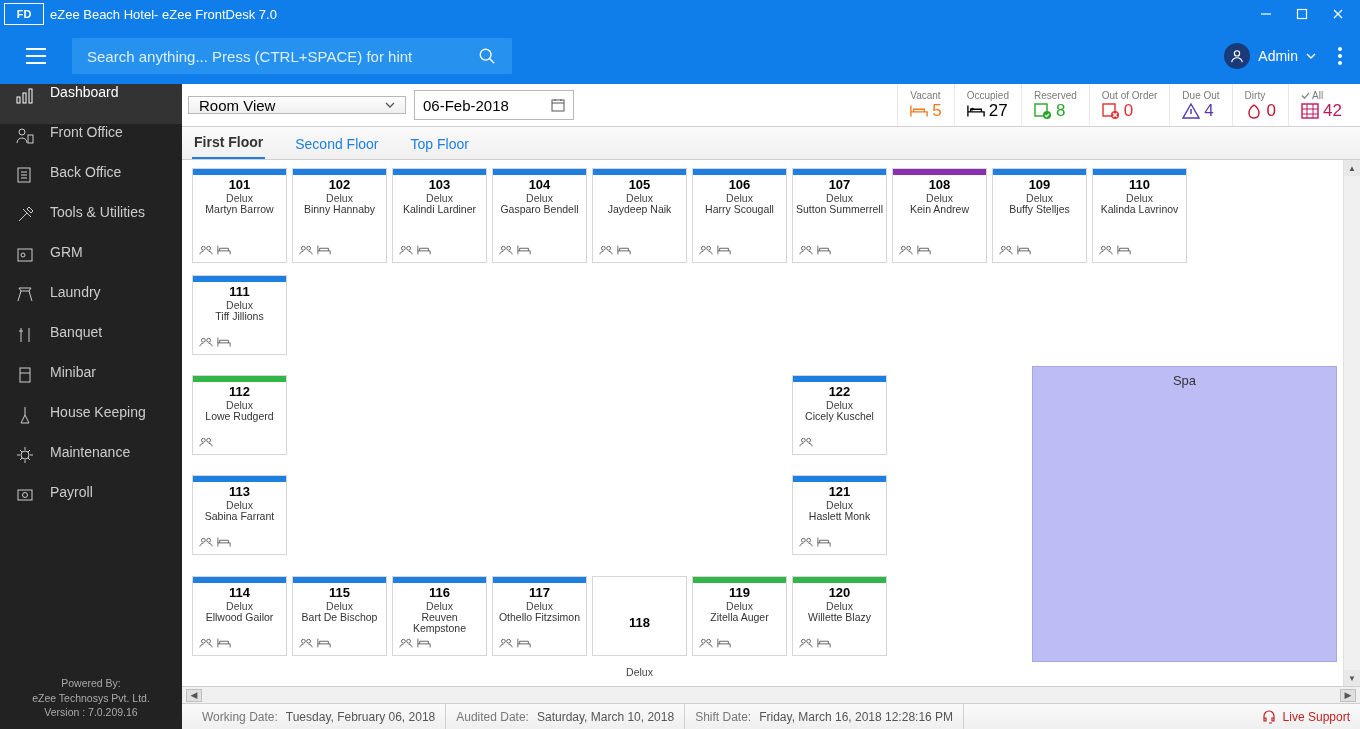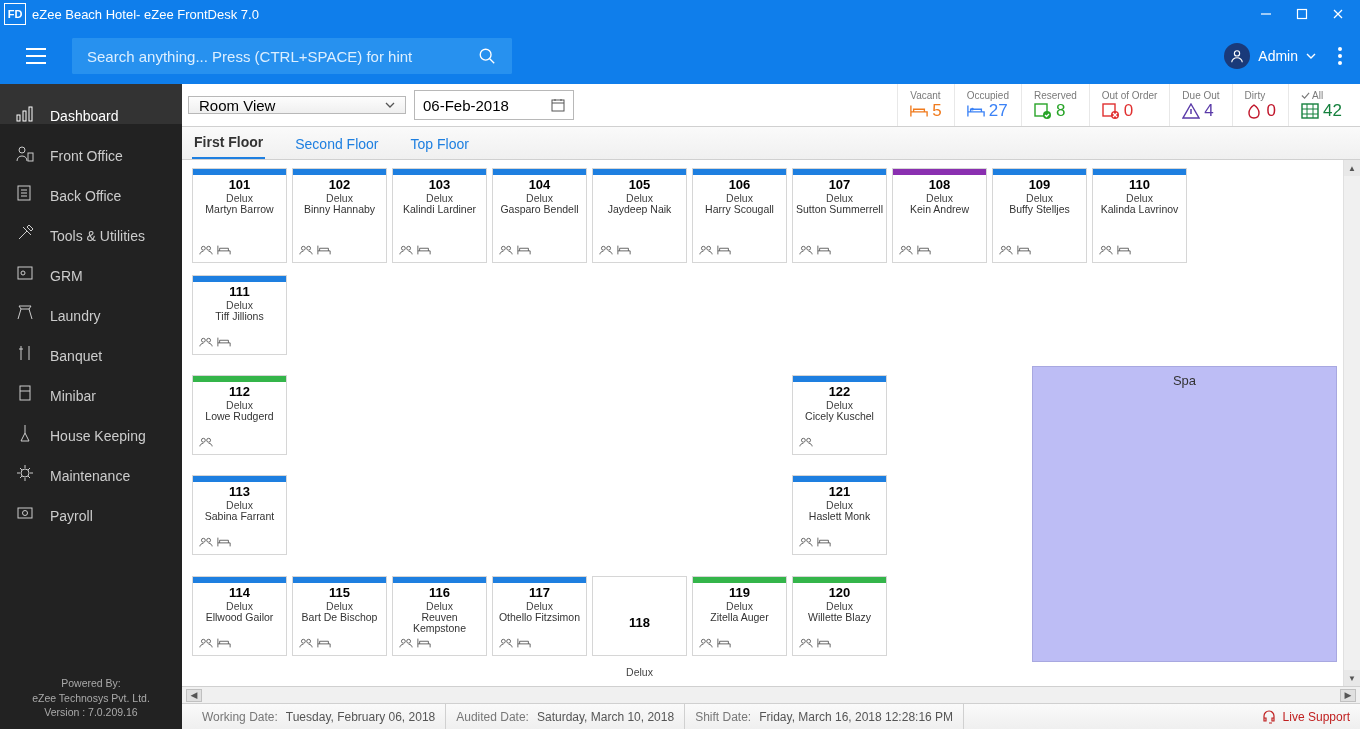--- a/index.html
+++ b/index.html
@@ -1,20 +1,20 @@
 <!DOCTYPE html>
 <html><head>
 <meta charset="utf-8">
 <style>
 * { margin: 0; padding: 0; box-sizing: border-box; font-family: "Segoe UI", Arial, sans-serif; }
 body { width: 1360px; height: 729px; overflow: hidden; background: #fff; display: flex; flex-direction: column; }
 
 
 .titlebar { background: #0f7eeb; height: 28px; display: flex; align-items: center; color: #fff; font-size: 13px; padding: 0 4px; }
-.titlebar .fd-logo { width: 22px; height: 22px; border: 1px solid #fff; display: flex; align-items: center; justify-content: center; font-size: 11px; font-weight: bold; margin-right: 6px; background: #0f7eeb; }
+.titlebar .fd-logo { width: 40px; height: 22px; border: 1px solid #fff; display: flex; align-items: center; justify-content: center; font-size: 11px; font-weight: bold; margin-right: 6px; background: #0f7eeb; }
 .titlebar .title { flex: 1; }
 .titlebar .winbtn { width: 36px; height: 28px; display: flex; align-items: center; justify-content: center; cursor: pointer; }
 .titlebar .winbtn svg { width: 12px; height: 12px; }
 
 
 .header { background: #0f7eeb; height: 56px; display: flex; align-items: center; padding: 0 8px; }
 .hamburger { width: 36px; height: 36px; display: flex; align-items: center; justify-content: center; cursor: pointer; margin: 0 6px 0 10px; }
 .hamburger svg { width: 22px; height: 18px; }
 .search { flex: 0 0 440px; height: 36px; background: #2791ef; display: flex; align-items: center; border-radius: 1px; border: 1px solid #2791ef; margin-left: 12px; }
 .search input { flex: 1; background: transparent; border: none; outline: none; color: #fff; font-size: 15px; padding: 0 14px; }
@@ -22,39 +22,39 @@
 .search .sbtn { width: 48px; height: 100%; display: flex; align-items: center; justify-content: center; cursor: pointer; }
 .header .spacer { flex: 1; }
 .user { display: flex; align-items: center; gap: 8px; color: #fff; font-size: 14px; margin-right: 12px; cursor: pointer; }
 .user .avatar { width: 26px; height: 26px; border-radius: 50%; background: #1a3a7a; display: flex; align-items: center; justify-content: center; }
 .dots { width: 24px; display: flex; flex-direction: column; align-items: center; gap: 3px; cursor: pointer; }
 .dots span { width: 4px; height: 4px; background: #fff; border-radius: 50%; }
 
 
 .body { display: flex; flex: 1; overflow: hidden; }
 .sidebar { width: 182px; background: #222; color: #ccc; display: flex; flex-direction: column; }
-.nav-item { height: 40px; display: flex; align-items: flex-end; gap: 14px; padding: 0 14px; font-size: 14px; cursor: pointer; }
+.nav-item { height: 40px; display: flex; align-items: flex-start; gap: 14px; padding: 0 14px; font-size: 14px; cursor: pointer; }
 .nav-item.active { background: #333; color: #fff; }
 .nav-item .nicon { width: 22px; height: 22px; display: flex; align-items: center; justify-content: center; }
 .nav-item svg { width: 20px; height: 20px; }
 .sidebar .footer { margin-top: auto; text-align: center; font-size: 10.5px; color: #aaa; padding: 8px 0 10px 0; line-height: 1.35; }
 
 
 .main { flex: 1; display: flex; flex-direction: column; overflow: hidden; }
 .toolbar { height: 43px; border-bottom: 1px solid #d0d0d0; display: flex; align-items: center; padding: 0 6px; gap: 8px; }
 .select-view { width: 218px; height: 18px; border: 1px solid #b8b8b8; background: linear-gradient(#fdfdfd, #efefef); display: flex; align-items: center; justify-content: space-between; padding: 0 10px; font-size: 15px; cursor: pointer; }
 .date-pick { width: 160px; height: 30px; border: 1px solid #b8b8b8; display: flex; align-items: center; justify-content: space-between; padding: 0 8px; font-size: 15px; cursor: pointer; }
 .stats { margin-left: auto; display: flex; gap: 0; align-items: stretch; height: 100%; }
 .stat { padding: 0 12px; border-left: 1px solid #e8e8e8; display: flex; flex-direction: column; justify-content: center; }
 .stat:first-child { border-left: 1px solid #e8e8e8; }
 .stat .slabel { font-size: 10px; color: #7a7a7a; }
 .stat .sval { display: flex; align-items: center; gap: 4px; font-size: 17px; font-weight: 400; }
 .stat .sval svg { width: 18px; height: 16px; }
-.c-orange { color: #f07a1c; } .c-blue { color: #3b82f6; } .c-green { color: #28a428; }
-.c-red { color: #e03030; } .c-purple { color: #5a3aa8; } .c-darkred { color: #c0152a; } .c-black { color: #15803d; }
+.c-orange { color: #f07a1c; } .c-blue { color: #000000; } .c-green { color: #28a428; }
+.c-red { color: #e03030; } .c-purple { color: #5a3aa8; } .c-darkred { color: #c0152a; } .c-black { color: #be185d; }
 
 .tabs { height: 33px; border-bottom: 1px solid #d0d0d0; display: flex; align-items: flex-end; padding: 0 10px; gap: 28px; background: linear-gradient(#fafafa,#f0f0f0); }
 .tab { font-size: 14px; color: #1e7fe0; padding: 7px 2px; cursor: pointer; }
 .tab.active { color: #333; font-weight: bold; border-bottom: 2px solid #1e7fe0; }
 
 .canvas { flex: 1; overflow: auto; background: #fff; position: relative; }
 .canvas-inner { position: relative; width: 1160px; height: 580px; }
 
 .room { position: absolute; width: 95px; background: #fff; border: 1px solid #d6d6d6; display: flex; flex-direction: column; font-size: 11px; cursor: pointer; }
 .room .bar { height: 6px; background: #1e7fe0; width: 100%; }

